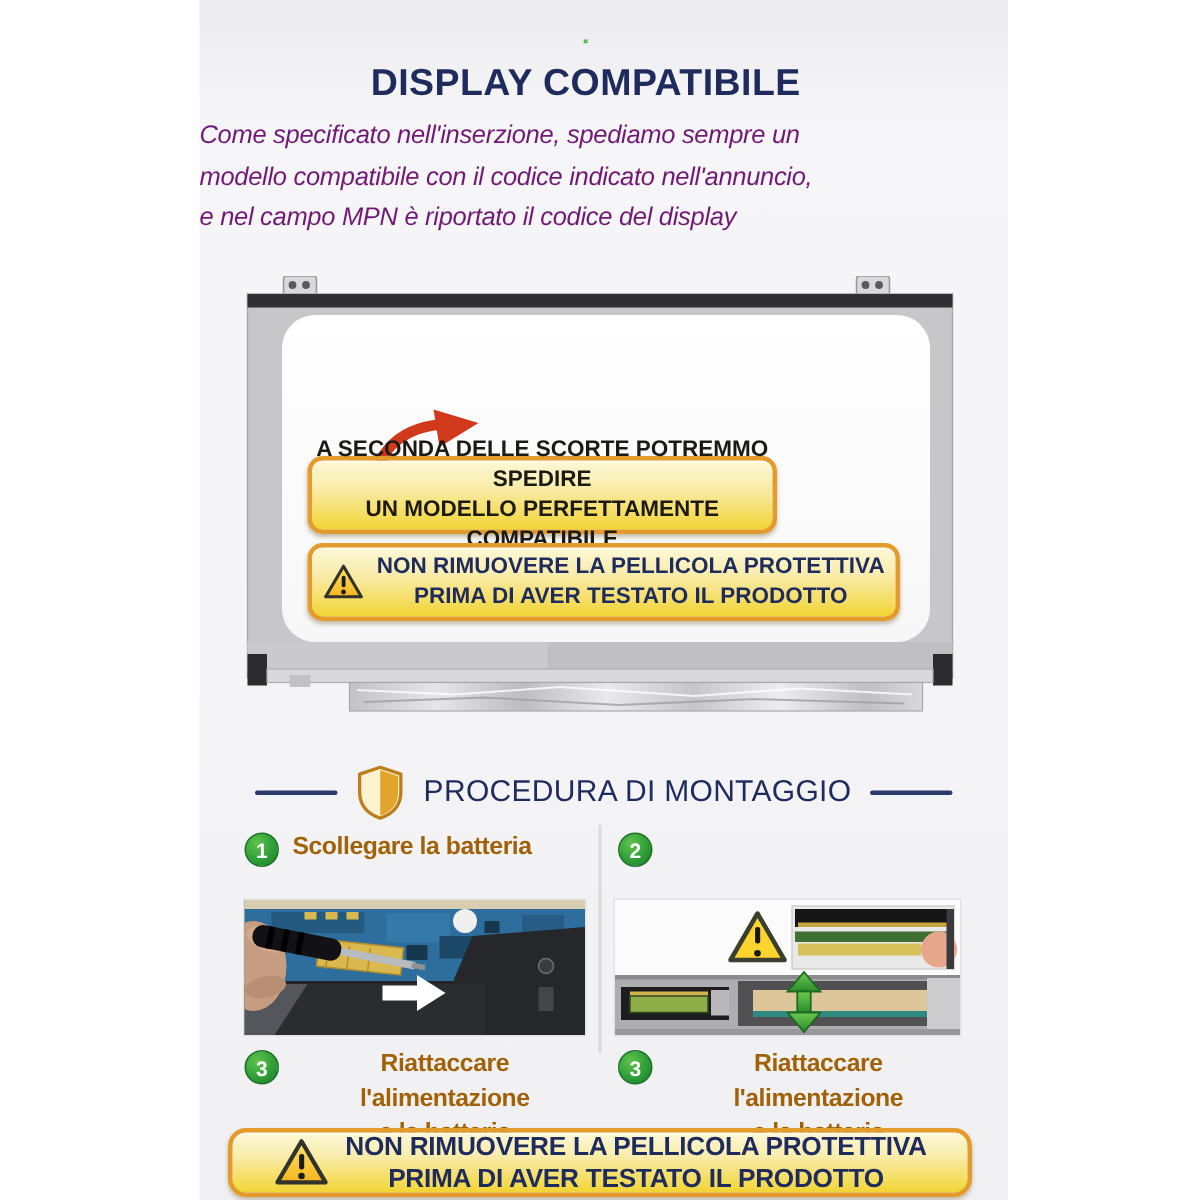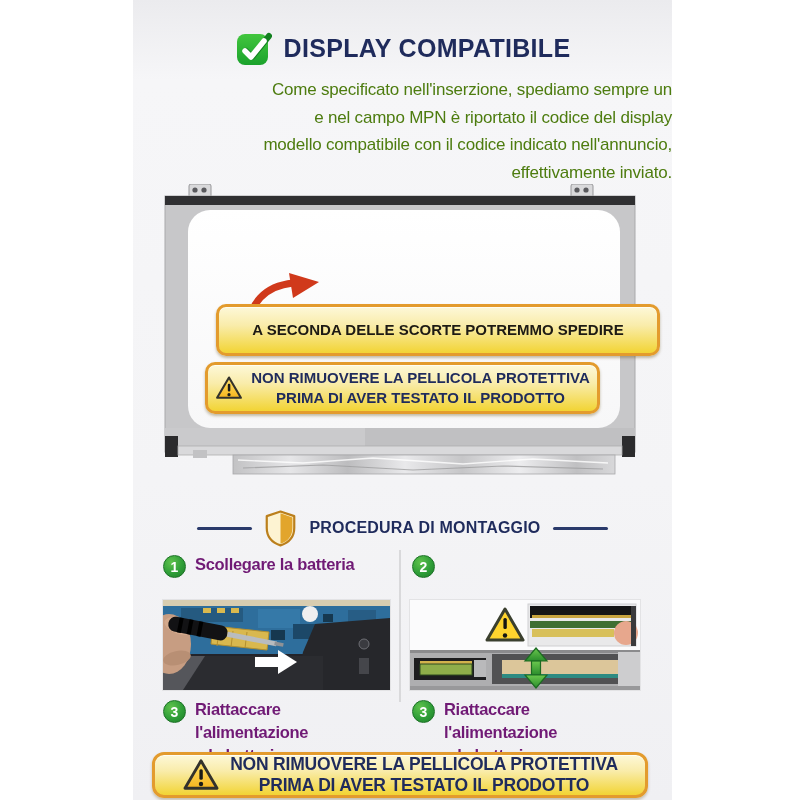--- a/index.html
+++ b/index.html
@@ -9,64 +9,65 @@
     background:#ffffff;
     position:relative;
     overflow:hidden;
   }
   .column {
     position:absolute; left:133px; top:0; width:539px; height:800px;
     background:linear-gradient(180deg,#ebebee 0%,#f6f6f8 10%,#f4f4f6 60%,#f0f0f3 100%);
   }
   
   .hdr {
-    position:absolute; left:133px; top:26px; width:539px; height:44px;
-    display:flex; align-items:center; justify-content:center; gap:12px;
+    position:absolute; left:121px; top:26px; width:539px; height:44px;
+    display:flex; align-items:center; justify-content:center; gap:12px;flex-direction:column;
   }
   .hdr-title {
     font-size:25px; font-weight:bold; color:#1f2b5c; letter-spacing:0.3px;
   }
   
   .intro {
     position:absolute; left:133px; top:76px; width:539px;
-    text-align:right; color:#4d7c0f; font-size:17px; line-height:27.5px;
+    text-align:left; color:#701a75; font-size:17px; line-height:27.5px;
     letter-spacing:-0.2px;
+    font-style:italic;
   }
   
   .panel-wrap { position:absolute; left:163px; top:184px; width:474px; height:292px; z-index:1; }
   .red-arrow { position:absolute; left:237px; top:272px; width:90px; height:58px; z-index:3; }
   
   .banner {
     position:absolute; border:3px solid #e39b2d; border-radius:10px;
     background:linear-gradient(180deg,#fdf8d8 0%,#f9ecaa 40%,#f2d434 100%);
     box-shadow:0 2px 3px rgba(90,70,10,0.35), inset 0 1px 0 rgba(255,255,255,0.7);
     display:flex; align-items:center; justify-content:center; gap:8px;
     z-index:4; text-align:center;
   }
-  .banner-stock { left:216px; top:304px; width:444px; height:52px; }
+  .banner-stock { left:205px; top:304px; width:313px; height:52px;justify-content:flex-end; }
   .banner-stock .btxt { font-size:15px; font-weight:bold; color:#1d1a14; line-height:20px; }
   .banner-film { left:205px; top:362px; width:395px; height:52px; }
   .banner-film .btxt { font-size:15px; font-weight:bold; color:#1f2b5c; line-height:20px; }
   
   .proc-hdr {
     position:absolute; left:133px; top:506px; width:539px; height:44px;
     display:flex; align-items:center; justify-content:center; gap:12px; z-index:2;
   }
   .proc-line { width:55px; height:3px; background:#2a3a6b; border-radius:2px; }
-  .proc-title { font-size:16px; font-weight:bold; color:#1f2b5c; letter-spacing:0.2px; }
+  .proc-title { font-size:20px; font-weight:normal; color:#1f2b5c; letter-spacing:0.2px; }
   
   .step { position:absolute; display:flex; gap:9px; z-index:2; }
   .step-num {
     flex:0 0 auto; width:23px; height:23px; border-radius:50%;
     background:radial-gradient(circle at 35% 30%, #5fc24c 0%, #2f9e38 55%, #1e7d28 100%);
     border:1px solid #1c7226;
     color:#ffffff; font-size:14px; font-weight:bold;
     display:flex; align-items:center; justify-content:center; margin-top:2px;
   }
-  .step-txt { font-size:16.5px; font-weight:600; color:#701a75; line-height:23px; letter-spacing:-0.3px; }
+  .step-txt { font-size:16.5px; font-weight:600; color:#a16207; line-height:23px; letter-spacing:-0.3px;text-align:center; }
   .divider { position:absolute; left:399px; top:550px; width:2px; height:152px; background:#d9d9db; z-index:2; }
   
   .photo { position:absolute; top:600px; height:90px; z-index:2; box-shadow:0 0 0 1px #e3e3e5; }
   .photo-left { left:163px; width:227px; }
   .photo-right { left:410px; width:230px; }
   
   .footer-banner {
     position:absolute; left:152px; top:752px; width:496px; height:46px;
     border:3px solid #e39b2d; border-radius:12px;
     background:linear-gradient(180deg,#fdf8d8 0%,#f9ecaa 40%,#f2d434 100%);
@@ -90,23 +91,22 @@
     </defs>
     <rect x="2" y="4" width="31" height="31" rx="8" fill="url(#gbadge)"></rect>
     <polyline points="11,21 17,27 34,6" fill="none" stroke="#12801f" stroke-width="6" stroke-linecap="round" stroke-linejoin="round"></polyline>
     <polyline points="10,21 16,27 29,11" fill="none" stroke="#ffffff" stroke-width="5.5" stroke-linecap="round" stroke-linejoin="round"></polyline>
   </svg>
   <div class="hdr-title">DISPLAY COMPATIBILE</div>
 </div>
 
 <div class="intro">
   <div>Come specificato nell'inserzione, spediamo sempre un</div>
+  <div>modello compatibile con il codice indicato nell'annuncio,</div>
   <div>e nel campo MPN è riportato il codice del display</div>
-  <div>modello compatibile con il codice indicato nell'annuncio,</div>
-  <div>effettivamente inviato.</div>
 </div>
 
 <div class="panel-wrap">
   <svg width="474" height="292" viewBox="0 0 474 292">
     <defs>
       <linearGradient id="foil" x1="0" y1="0" x2="1" y2="0">
         <stop offset="0" stop-color="#c2c2c4"></stop>
           <stop offset="0.15" stop-color="#e6e6e8"></stop>
         <stop offset="0.3" stop-color="#bdbdbf"></stop>
           <stop offset="0.45" stop-color="#e9e9eb"></stop>
@@ -153,20 +153,21 @@
 </div>
 
 <svg class="red-arrow" viewBox="0 0 90 58">
   <path d="M 14,56 C 11,32 28,14 56,11" fill="none" stroke="#d0391b" stroke-width="7" stroke-linecap="round"></path>
   <polygon points="52,1 82,10 56,26" fill="#d0391b"></polygon>
 </svg>
 
 <div class="banner banner-stock">
   <div class="btxt">
     <div>A SECONDA DELLE SCORTE POTREMMO SPEDIRE</div>
+    <div>UN MODELLO PERFETTAMENTE COMPATIBILE</div>
   </div>
 </div>
 
 <div class="banner banner-film">
   <svg width="28" height="26" viewBox="0 0 40 36">
     <defs>
         <linearGradient id="tg1" x1="0" y1="0" x2="0" y2="1">
       <stop offset="0" stop-color="#ffe36b"></stop>
           <stop offset="1" stop-color="#f6b51e"></stop>
     </linearGradient>

